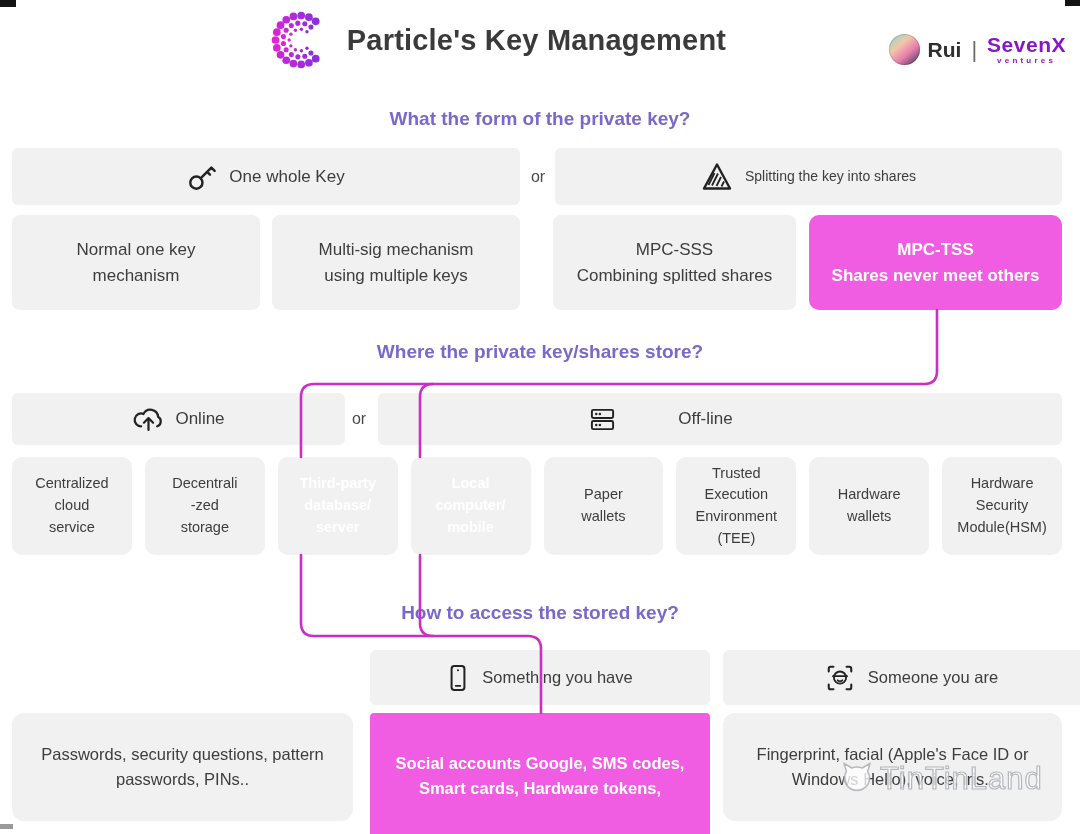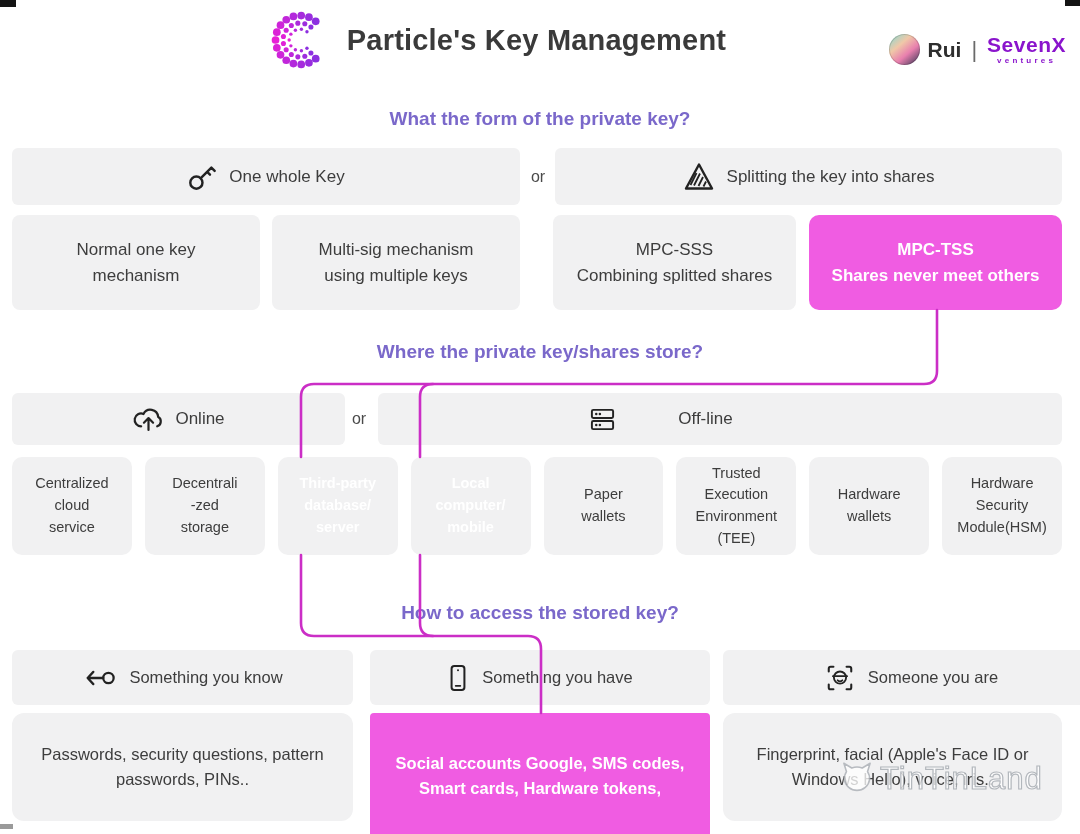--- a/index.html
+++ b/index.html
@@ -37,21 +37,21 @@
   .q1{top:108px;} .q2{top:341px;} .q3{top:602px;}
 
   
   .box{position:absolute;background:var(--boxbg);border-radius:8px;display:flex;
        align-items:center;justify-content:center;gap:12px;}
   .lbl{white-space:pre-line;text-align:center;line-height:1.5;}
   .pink{background:var(--highlight);color:#fff;font-weight:700;}
 
   
   .b-whole{left:12px;top:148px;width:508px;height:57px;border-radius:6px;font-size:17px;}
-  .b-split{left:555px;top:148px;width:507px;height:57px;border-radius:6px;font-size:17px;}
+  .b-split{left:555px;top:148px;width:507px;height:57px;border-radius:6px;font-size:14px;}
   .or1{position:absolute;left:520px;top:148px;width:36px;height:57px;display:flex;
        align-items:center;justify-content:center;font-size:16px;color:#4a4a4a;}
   
   .b-m1{left:12px;top:215px;width:248px;height:95px;font-size:17px;}
   .b-m2{left:272px;top:215px;width:248px;height:95px;font-size:17px;}
   .b-m3{left:553px;top:215px;width:243px;height:95px;font-size:17px;}
   .b-m4{left:809px;top:215px;width:253px;height:95px;font-size:17px;border-radius:10px;}
 
   
   .b-online{left:12px;top:393px;width:333px;height:52px;border-radius:6px;font-size:17px;gap:10px;}
@@ -259,29 +259,20 @@
       </div>
     <div class="sbox">
         <span class="lbl">Hardware
 Security
 Module(HSM)</span>
       </div>
   </div>
 
   <div class="question q3">How to access the stored key?</div>
 
-  <div class="box b-know">
-    <span class="icon">
-      <svg width="34" height="24" viewBox="0 0 36 24">
-        <circle cx="28" cy="12" r="5.5" fill="none" stroke="#222" stroke-width="2.4"></circle>
-        <path d="M22.5 12 H6 M6 12 L12 5.5 M6 12 L12 18.5" fill="none" stroke="#222" stroke-width="2.4" stroke-linecap="round"></path>
-      </svg>
-    </span>
-    <span class="lbl">Something you know</span>
-  </div>
   <div class="box b-have">
     <span class="icon">
       <svg width="22" height="30" viewBox="0 0 24 32">
         <rect x="5" y="3" width="14" height="26" rx="3" fill="none" stroke="#222" stroke-width="2.2"></rect>
         <circle cx="12" cy="7.5" r="1.1" fill="#222"></circle>
         <path d="M9.5 24.5 h5" stroke="#222" stroke-width="2" stroke-linecap="round"></path>
       </svg>
     </span>
     <span class="lbl">Something you have</span>
   </div>

